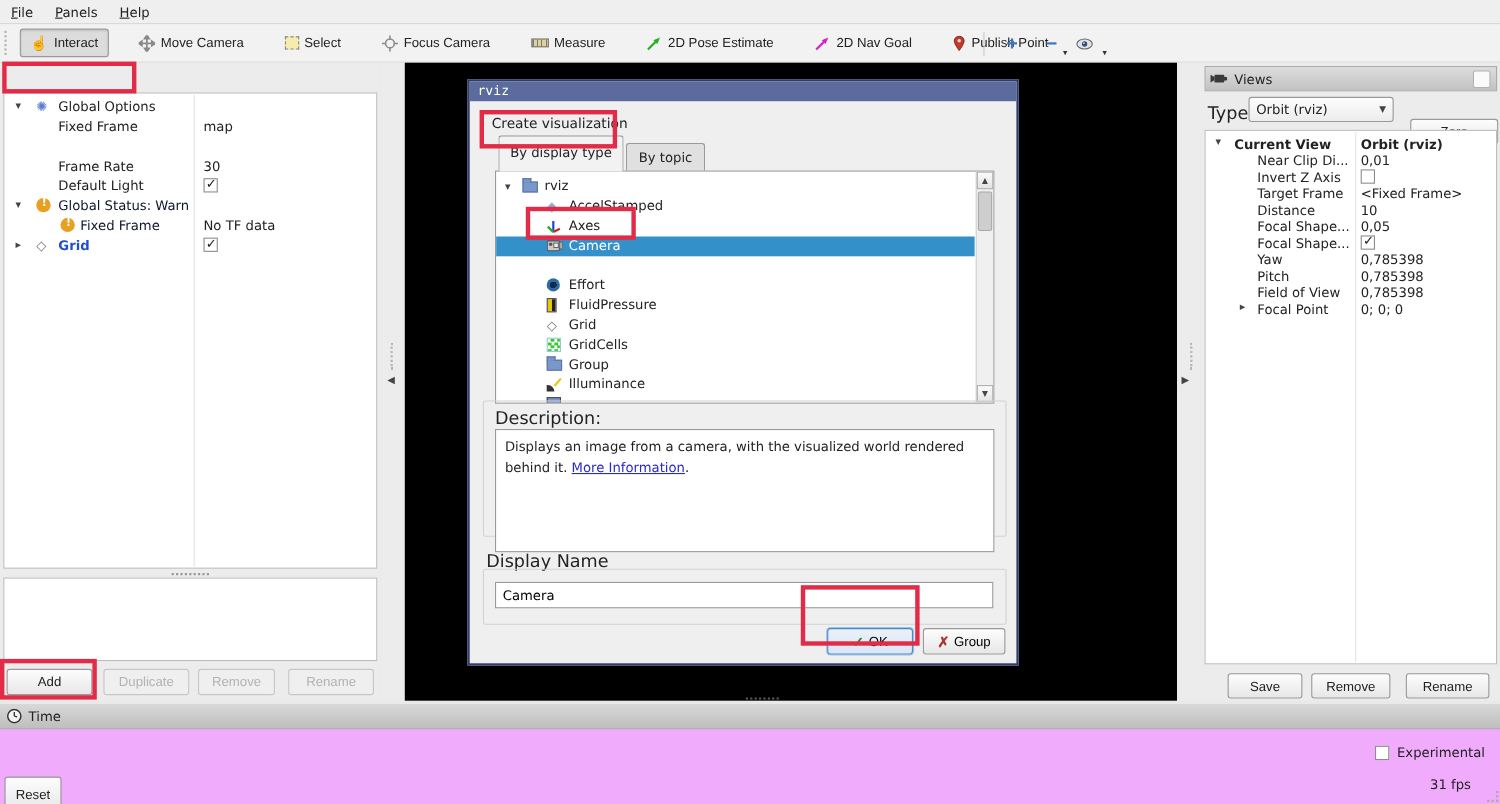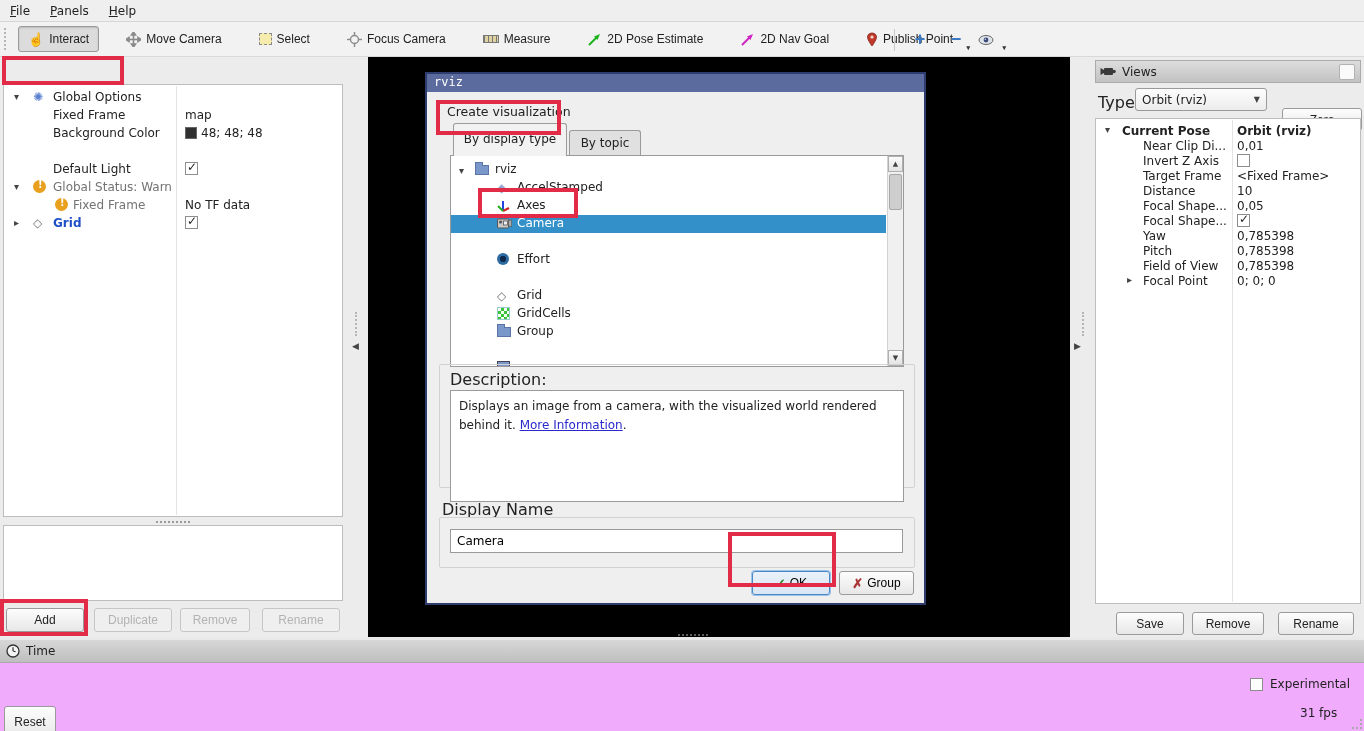--- a/index.html
+++ b/index.html
@@ -37,21 +37,21 @@
   .cb { display:inline-block; width:13px; height:13px; background:#fff; border:1px solid #8d8d8d; position:relative; }
   .cb.on::after { content:"✓"; position:absolute; left:1px; top:-3px; font-size:12px; font-weight:bold; color:#222; }
 
   .exp { position:absolute; font-size:10px; color:#444; }
 
   
   .drow { position:absolute; left:1px; right:1px; height:18px; }
   .drow .lbl { position:absolute; top:2px; white-space:nowrap; }
   .drow .val { position:absolute; left:180px; top:2px; white-space:nowrap; }
   .col-sep { position:absolute; left:172px; top:1px; bottom:1px; width:1px; background:#e3e3e3; }
-  .orange { color:#737373; }
+  .orange { color:#0f172a; }
   .blue-bold { color:#2050c8; font-weight:bold; }
   .warn-ic { display:inline-block; width:13px; height:13px; border-radius:50%; background:#e8a01e; position:relative; }
   .warn-ic::after { content:"!"; position:absolute; left:5px; top:-1px; color:#fff; font-size:10px; font-weight:bold; }
   .swatch { display:inline-block; width:12px; height:12px; background:#303030; border:1px solid #666; vertical-align:-2px; margin-right:4px; }
   .gear-ic { color:#5b7fd0; font-size:12px; }
   .grid-ic { color:#777; font-size:12px; }
 
   .splitter-dots { position:absolute; border-top:2px dotted #9a9a9a; width:34px; }
 
   
@@ -216,23 +216,23 @@
       <div class="col-sep"></div>
       <div class="drow" style="top:3px;">
         <span class="exp" style="left:9px; top:3px;">▾</span>
         <span class="gear-ic" style="position:absolute; left:28px; top:2px;">✺</span>
         <span class="lbl" style="left:48px;">Global Options</span>
       </div>
       <div class="drow" style="top:21px;">
         <span class="lbl" style="left:48px;">Fixed Frame</span>
         <span class="val">map</span>
       </div>
-      <div class="drow" style="top:39px;">
-        <span class="lbl" style="left:48px;">Background Color</span>
-        <span class="val"><span class="swatch"></span><span>48; 48; 48</span></span>
+      <div class="drow" style="top:57px;">
+        <span class="lbl" style="left:48px;">Frame Rate</span>
+        <span class="val">30</span>
       </div>
       <div class="drow" style="top:75px;">
         <span class="lbl" style="left:48px;">Default Light</span>
         <span class="val"><span class="cb on"></span></span>
       </div>
       <div class="drow" style="top:93px;">
         <span class="exp" style="left:9px; top:3px;">▾</span>
         <span class="warn-ic" style="position:absolute; left:28px; top:2px;"></span>
         <span class="lbl orange" style="left:48px;">Global Status: Warn</span>
       </div>
@@ -312,31 +312,39 @@
               <rect x="6.5" y="4" width="4" height="4" fill="#efefef" stroke="#555" stroke-width="0.8"></rect>
               <path d="M11.5 4 L14.5 2.5 V10 L11.5 8.5 Z" fill="#aaa" stroke="#555" stroke-width="0.6"></path>
             </svg>
         </span>
         <span class="tl">Camera</span>
       </div>
       <div class="trow" style="top:95px;">
         <span class="ic effort-ic"></span>
         <span class="tl">Effort</span>
       </div>
+      <div class="trow" style="top:113px;">
+        <span class="ic fluid-ic"></span>
+        <span class="tl">FluidPressure</span>
+      </div>
       <div class="trow" style="top:131px;">
         <span class="ic grid-ic">◇</span>
         <span class="tl">Grid</span>
       </div>
       <div class="trow" style="top:149px;">
         <span class="ic cells-ic"></span>
         <span class="tl">GridCells</span>
       </div>
       <div class="trow" style="top:167px;">
         <span class="ic folder-ic"></span>
         <span class="tl">Group</span>
+      </div>
+      <div class="trow" style="top:185px;">
+        <span class="ic illum-ic"></span>
+        <span class="tl">Illuminance</span>
       </div>
       <div class="trow" style="top:203px;">
         <span class="ic" style="width:13px;height:6px;background:#7a97c9;border:1px solid #445;"></span>
       </div>
       <div class="sb">
         <div class="sb-btn" style="top:0;">▲</div>
         <div class="sb-thumb"></div>
         <div class="sb-btn" style="bottom:0;">▼</div>
       </div>
     </div>
@@ -379,21 +387,21 @@
       <span class="carrow">▼</span>
     </div>
     <button class="btn" style="left:190px; top:31px; width:80px; height:23px;margin-top:20px;">
         <span>Zero</span>
       </button>
 
     <div class="white-box" style="left:3px; top:61px; width:266px; height:486px;">
       <div style="position:absolute; left:136px; top:1px; bottom:1px; width:1px; background:#e3e3e3;"></div>
       <div class="vrow" style="top:4px;">
         <span class="exp" style="left:8px; top:1px;">▾</span>
-        <span class="lbl" style="left:25px; font-weight:bold;">Current Pose</span>
+        <span class="lbl" style="left:25px; font-weight:bold;">Current View</span>
         <span class="val" style="font-weight:bold;">Orbit (rviz)</span>
       </div>
       <div class="vrow" style="top:19px;">
         <span class="lbl">Near Clip Di...</span>
         <span class="val">0,01</span>
       </div>
       <div class="vrow" style="top:34px;">
         <span class="lbl">Invert Z Axis</span>
         <span class="val"><span class="cb"></span></span>
       </div>

